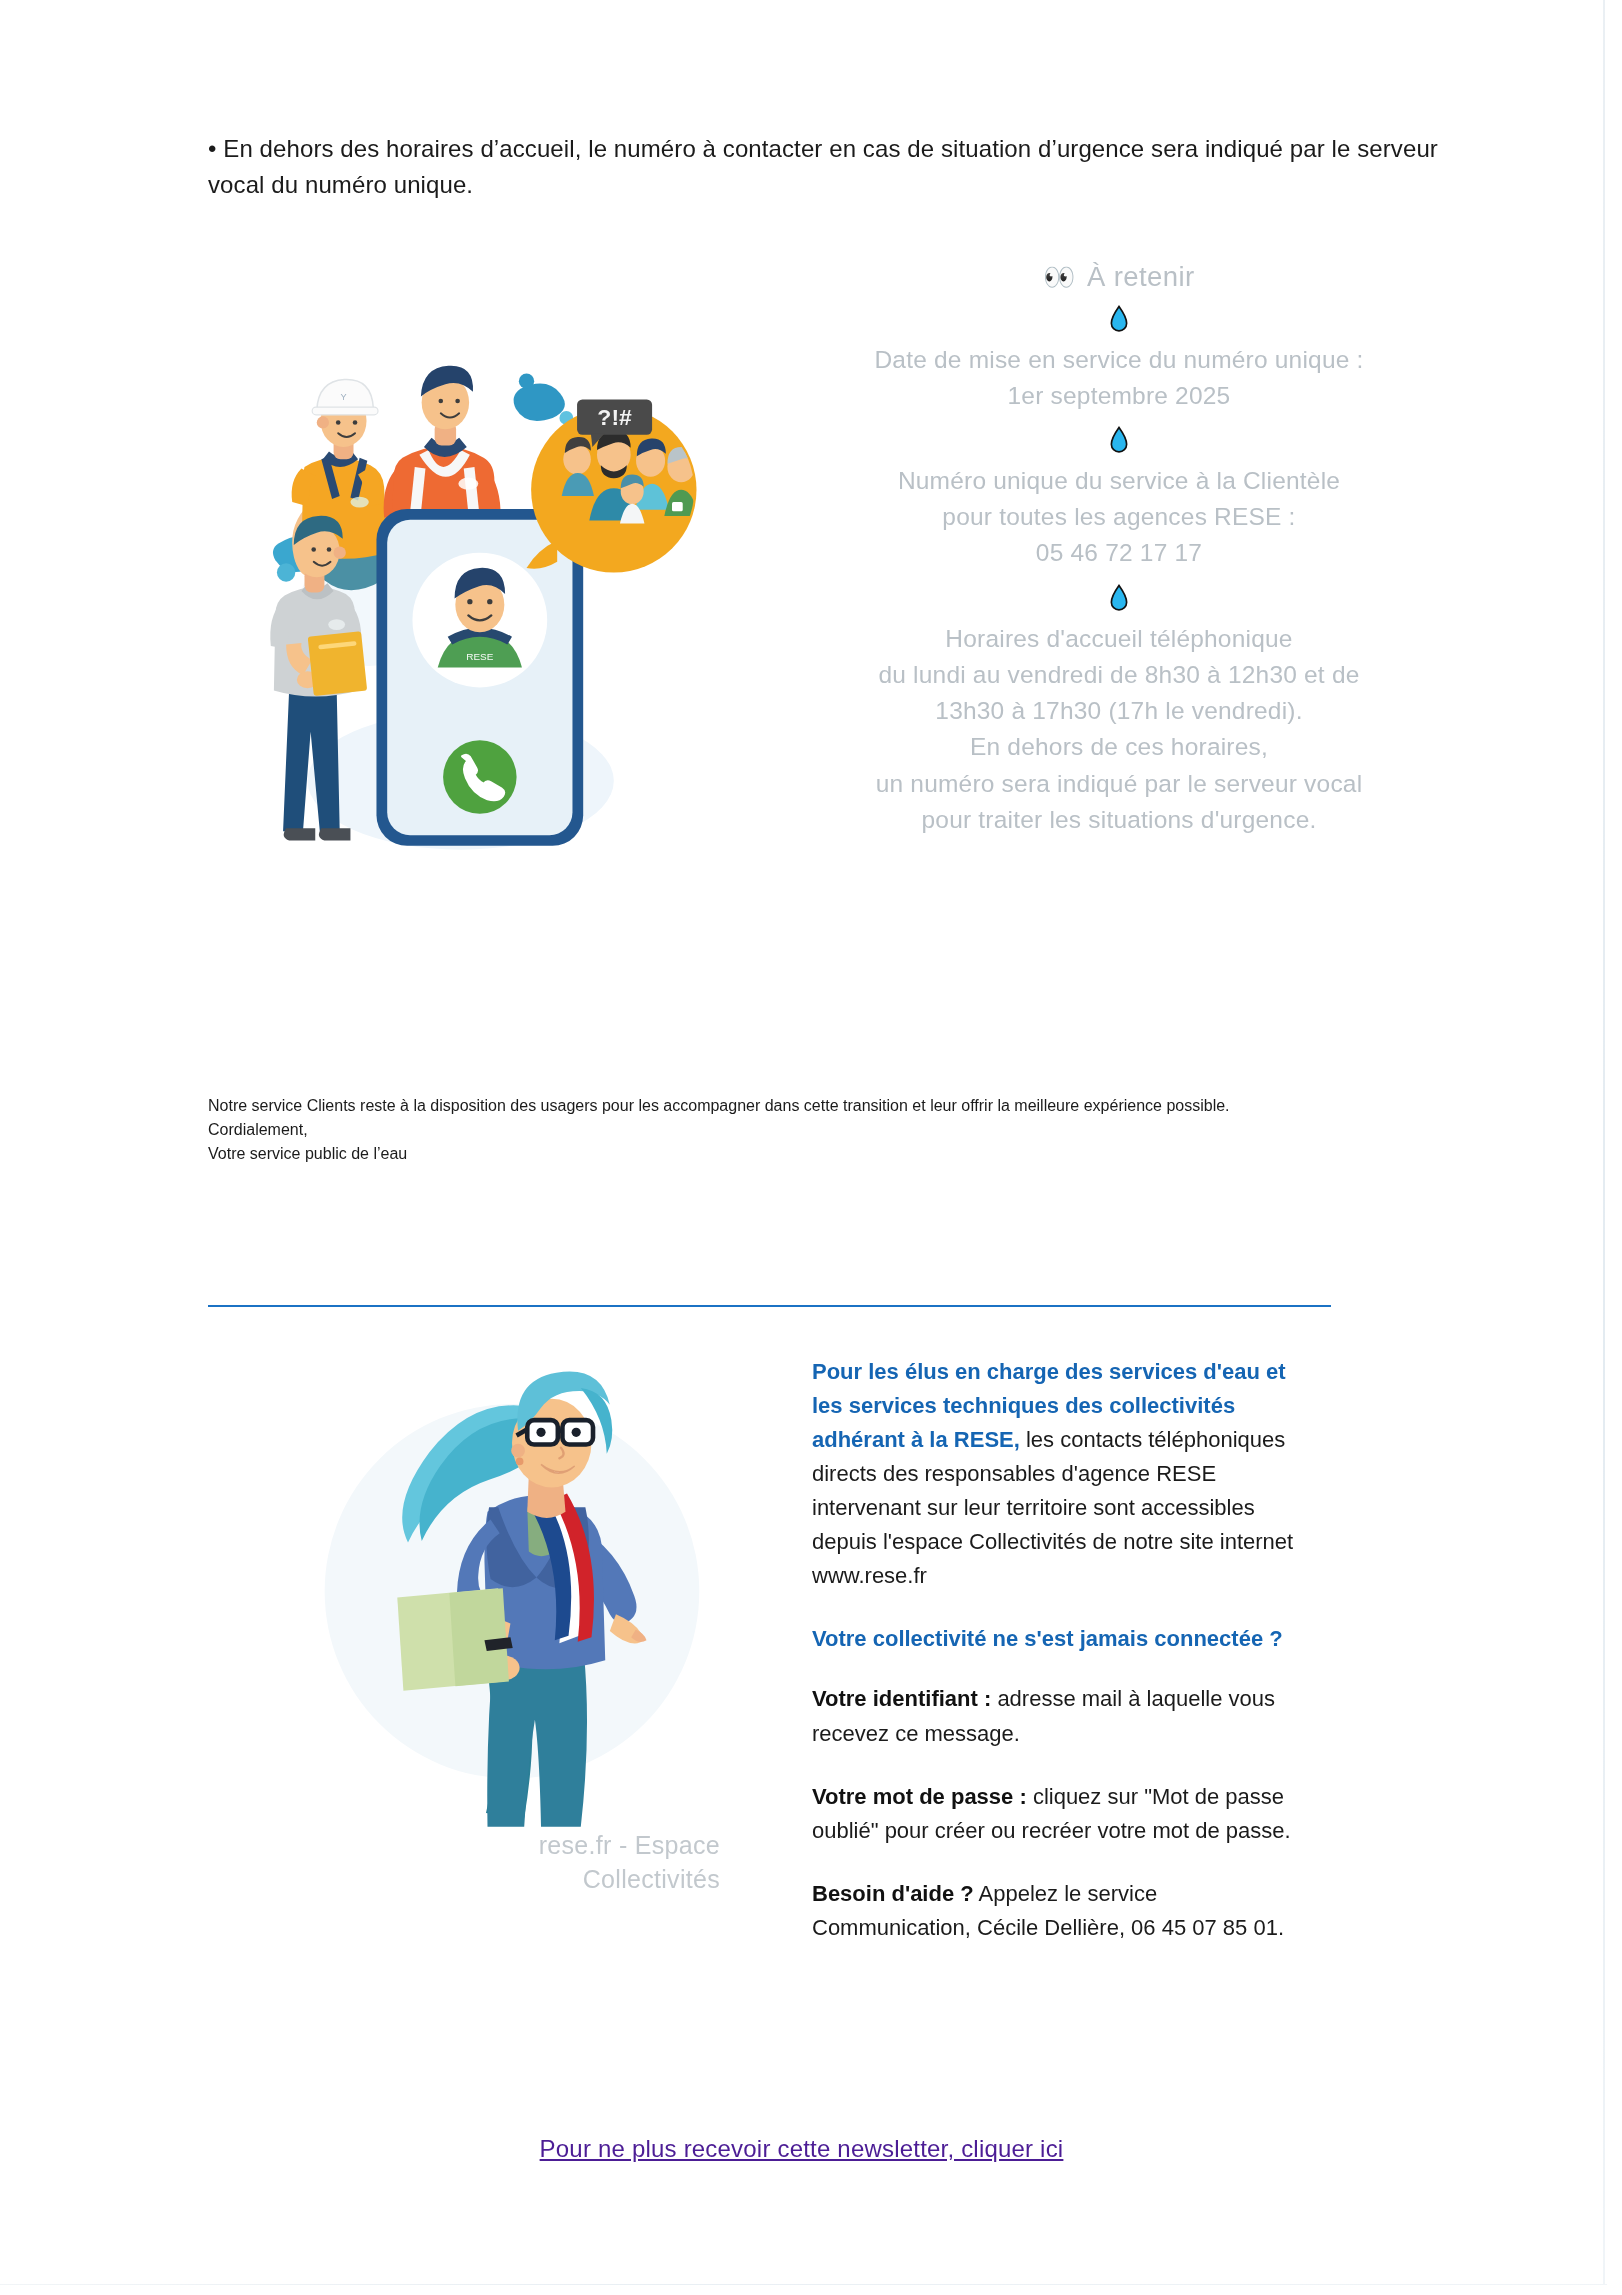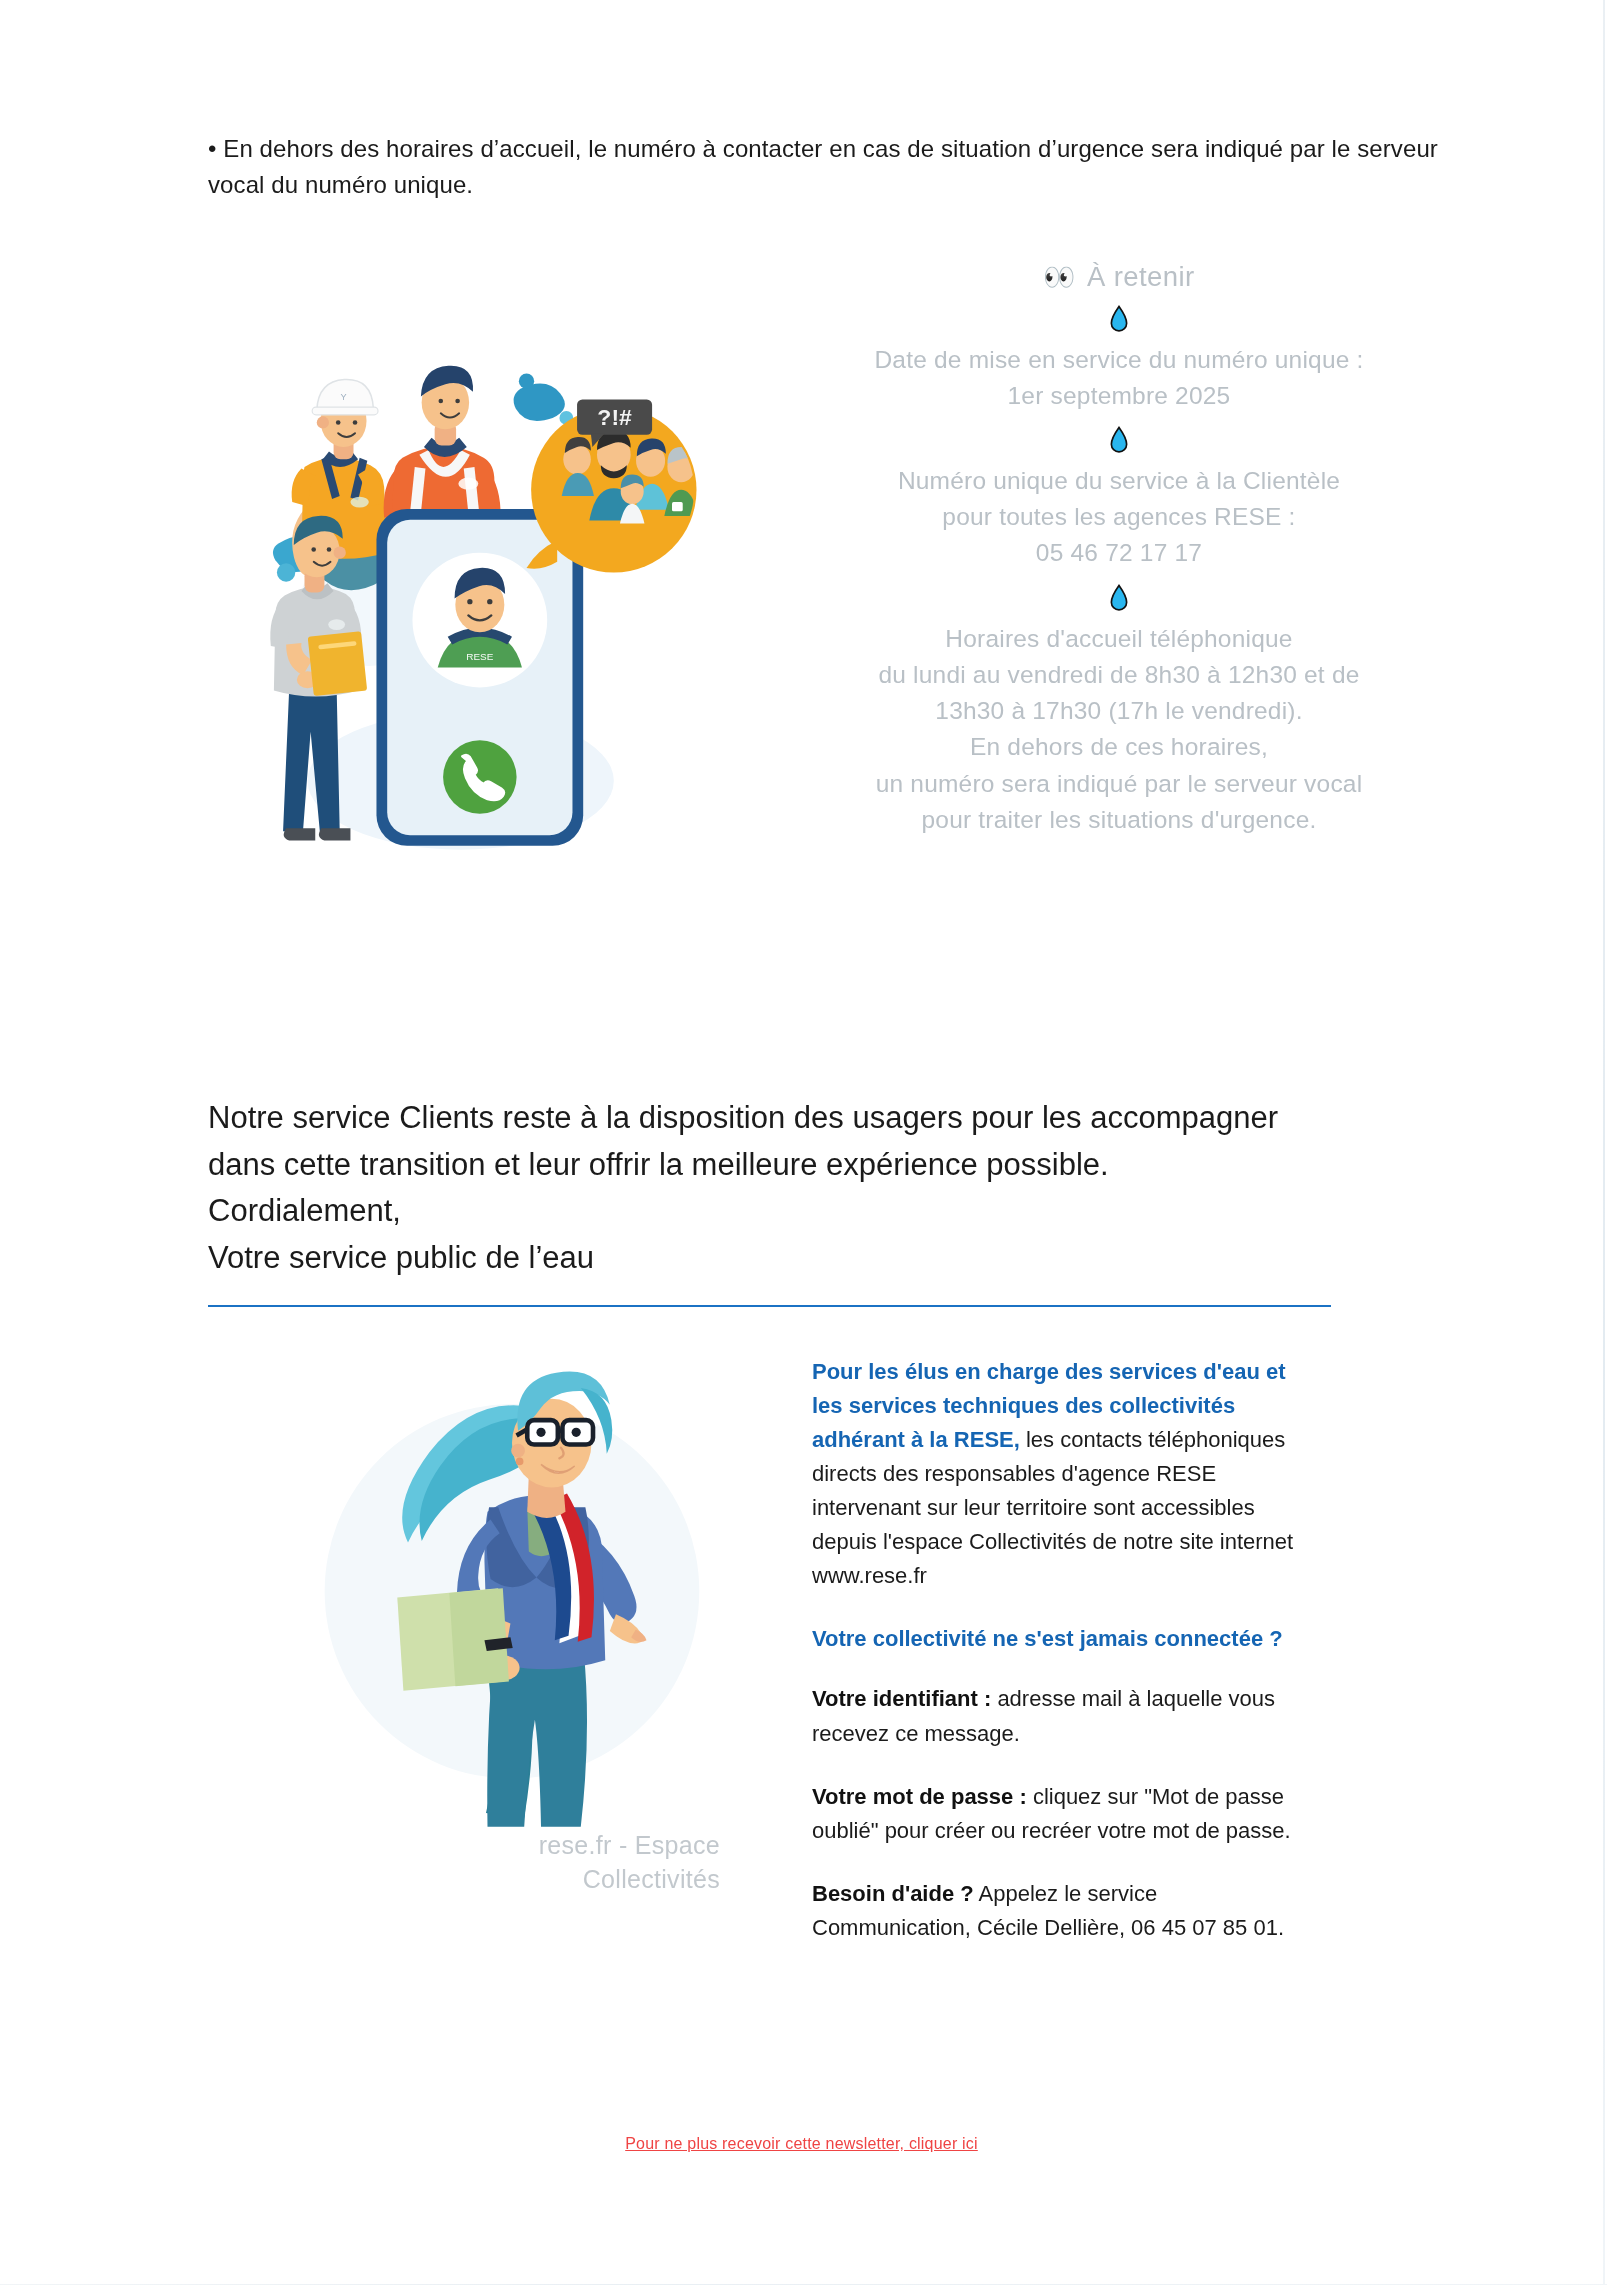--- a/index.html
+++ b/index.html
@@ -103,21 +103,21 @@
     letter-spacing: 0.2px;
     margin: 4.6px 0 0;
   }
 
   
   .mid {
     position: absolute;
     left: 208px;
     top: 1094px;
     width: 1109px;
-    font-size: 31px;
+    font-size: 16px;
     line-height: 1.52;
     color: #1b1b1b;
   }
   .mid .sign { }
   .mid .sign div { line-height: 1.5; }
 
   
   .divider {
     position: absolute;
     left: 208px;
@@ -177,22 +177,22 @@
 
   
   .footer {
     position: absolute;
     left: 0;
     top: 2135px;
     width: 1603px;
     text-align: center;
   }
   .footer a {
-    font-size: 16px;
-    color: #ef4444;
+    font-size: 24px;
+    color: #4c1d95;
     letter-spacing: 0.2px;
   }
 </style>
 </head>
 <body>
 
 <div class="page">
   <div class="scan-edge-right"></div>
   <div class="scan-edge-bottom"></div>
 

